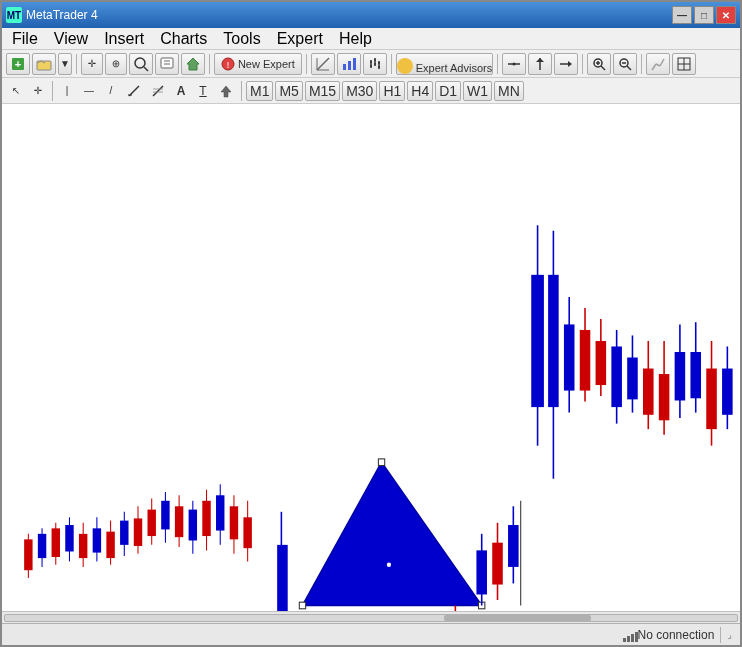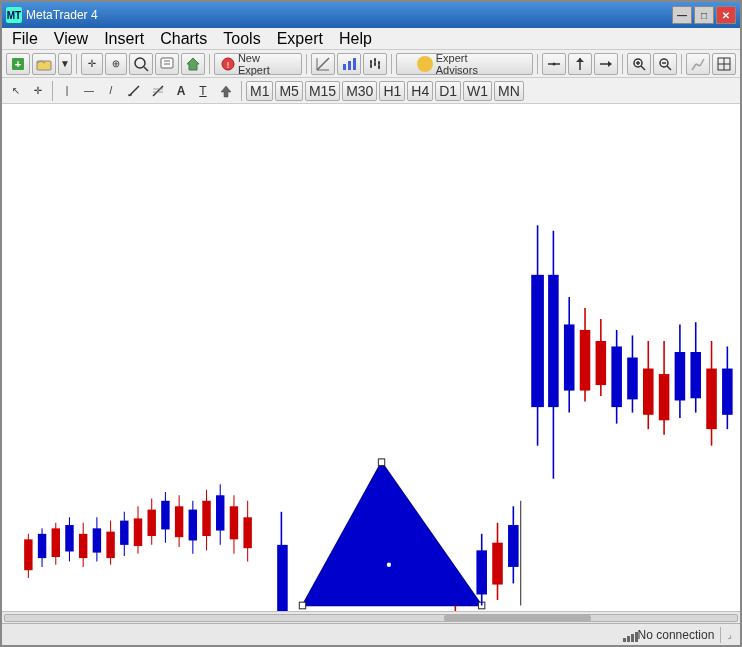--- a/index.html
+++ b/index.html
@@ -122,23 +122,24 @@
       color: #333;
       padding: 0 3px;
     }
     .tb-btn.new-order {
       padding: 0 6px;
       font-size: 11px;
       color: #333;
       background: linear-gradient(to bottom, #f8f8f8, #ddd);
     }
     .tb-btn.expert-advisors {
-      padding: 0 20px;
+      padding: 0 0;
       font-size: 11px;
       background: linear-gradient(to bottom, #f8f8f8, #ddd);
+      align-items: flex-end;
     }
     .expert-icon {
       width: 16px;
       height: 16px;
       background: #f0c040;
       border-radius: 50%;
       margin-right: 3px;
       display: inline-block;
     }
 

